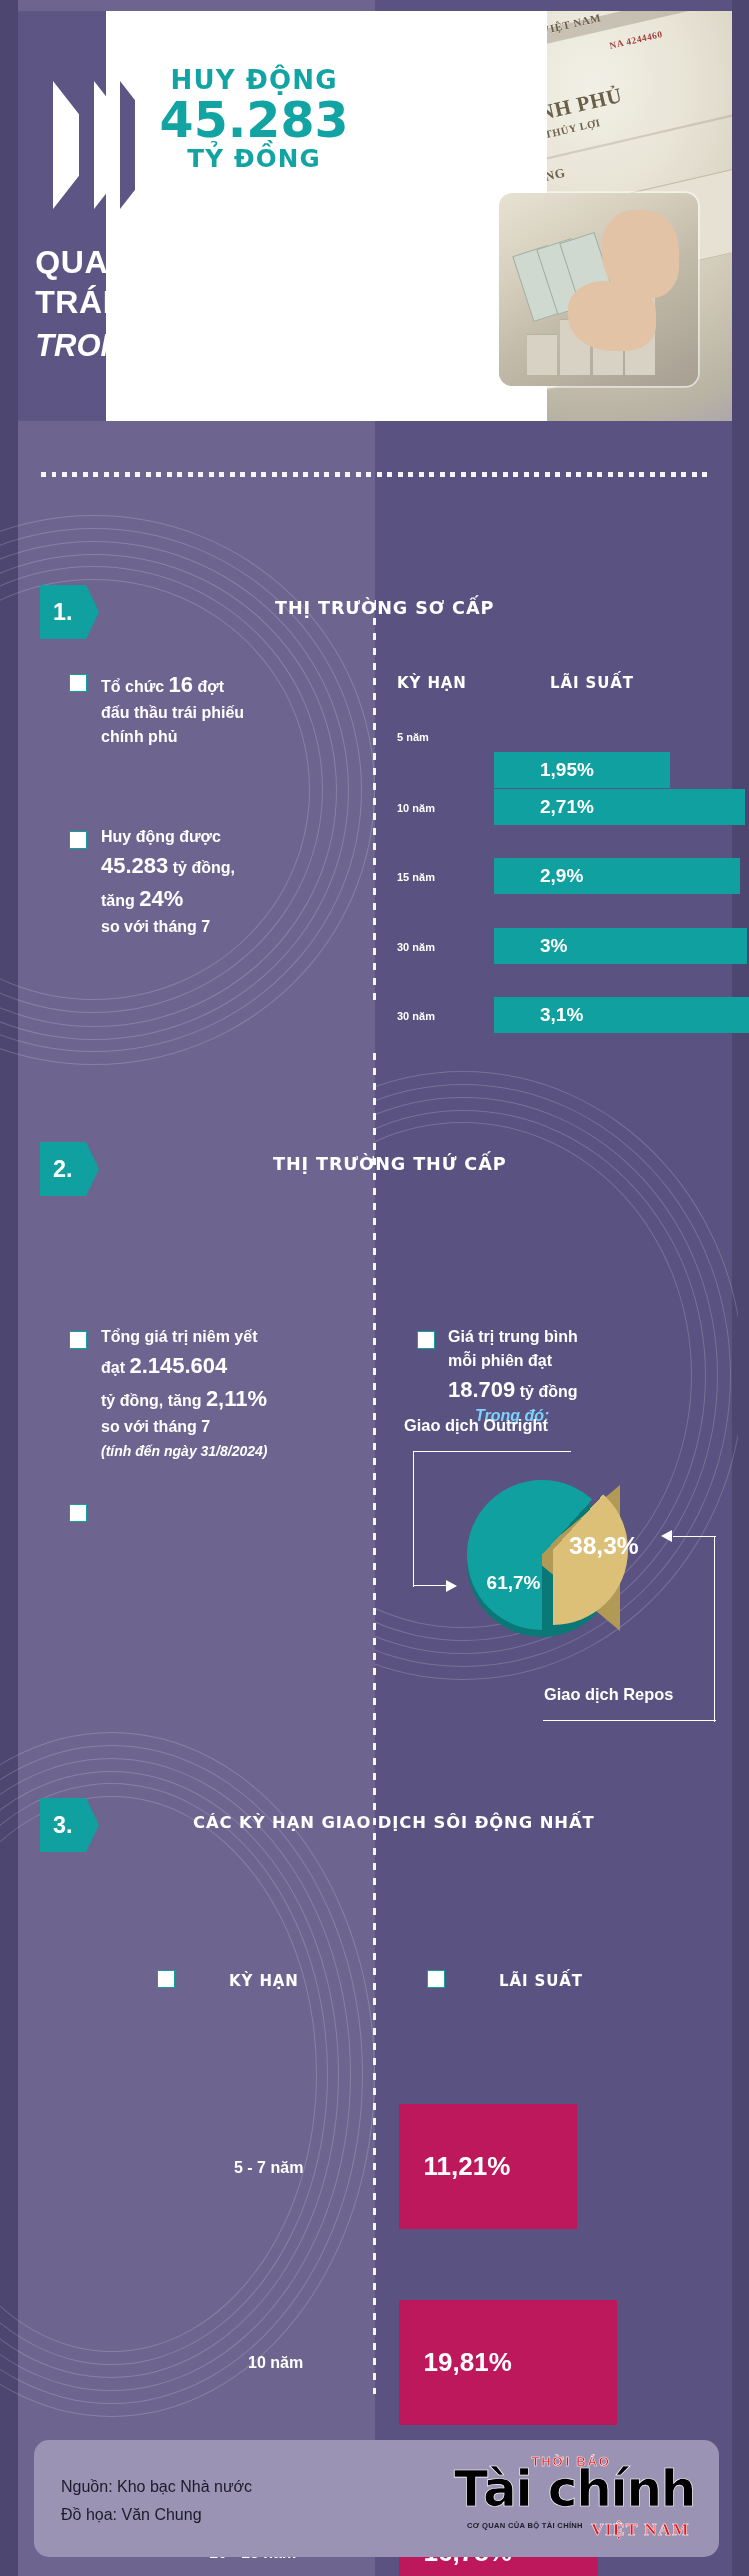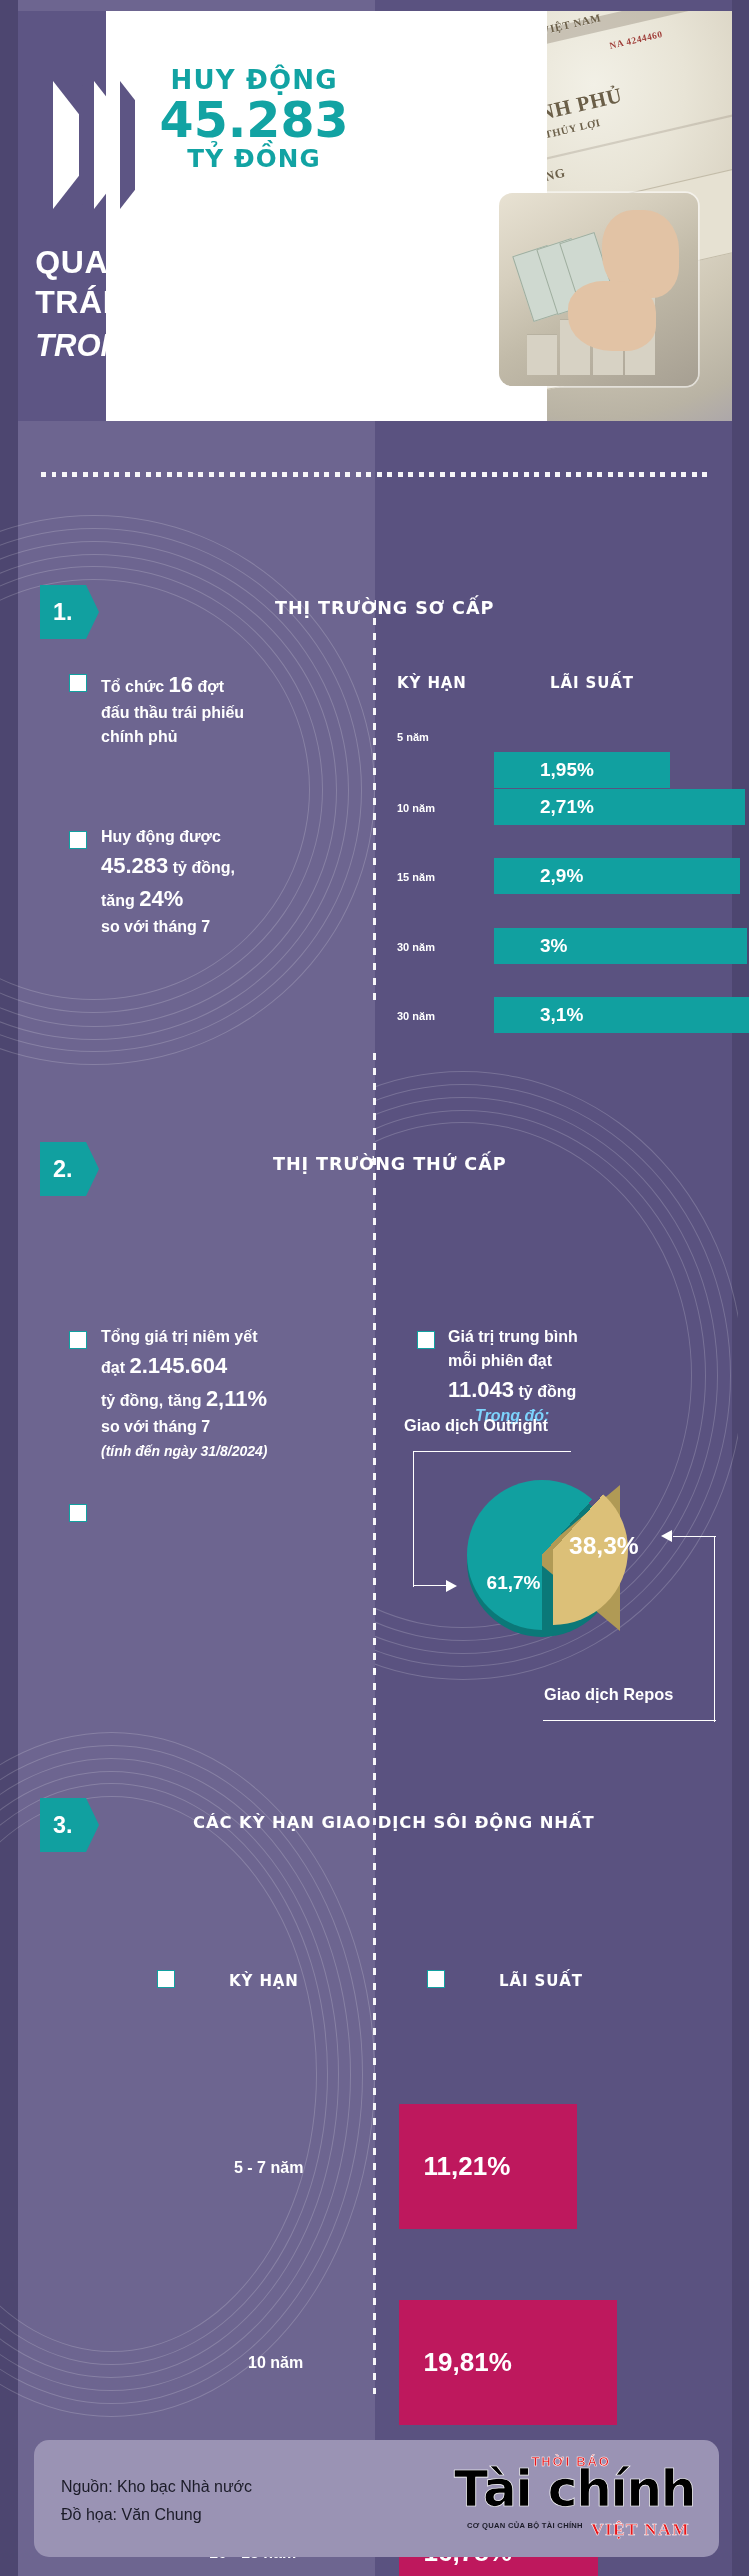--- a/index.html
+++ b/index.html
@@ -396,21 +396,21 @@
     <span>so với tháng 7</span><br>
     <span class="it">(tính đến ngày 31/8/2024)</span>
   </div>
 
   <div class="bullet-marker" style="left:69px; top:1504px;"></div>
 
   <div class="bullet-marker" style="left:417px; top:1331px;"></div>
   <div class="bullet-text" style="left:448px; top:1325px; width:246px;">
     <span>Giá trị trung bình</span><br>
     <span>mỗi phiên đạt</span><br>
-    <span class="big">11.043</span><span> tỷ đồng</span>
+    <span class="big">18.709</span><span> tỷ đồng</span>
   </div>
   <div style="position:absolute; left:475px; top:1407px; color:#7dd3fc; font-size:16px;
               font-weight:bold; font-style:italic;">
     <span>Trong đó:</span>
   </div>
 
   <div class="pie-wrap" style="left:462px; top:1457px; width:199px; height:211px;">
 
     <div style="position:absolute; left:4.7px; top:30px; width:150px; height:150px;
                 border-radius:50%; background:#0b7878;"></div>

